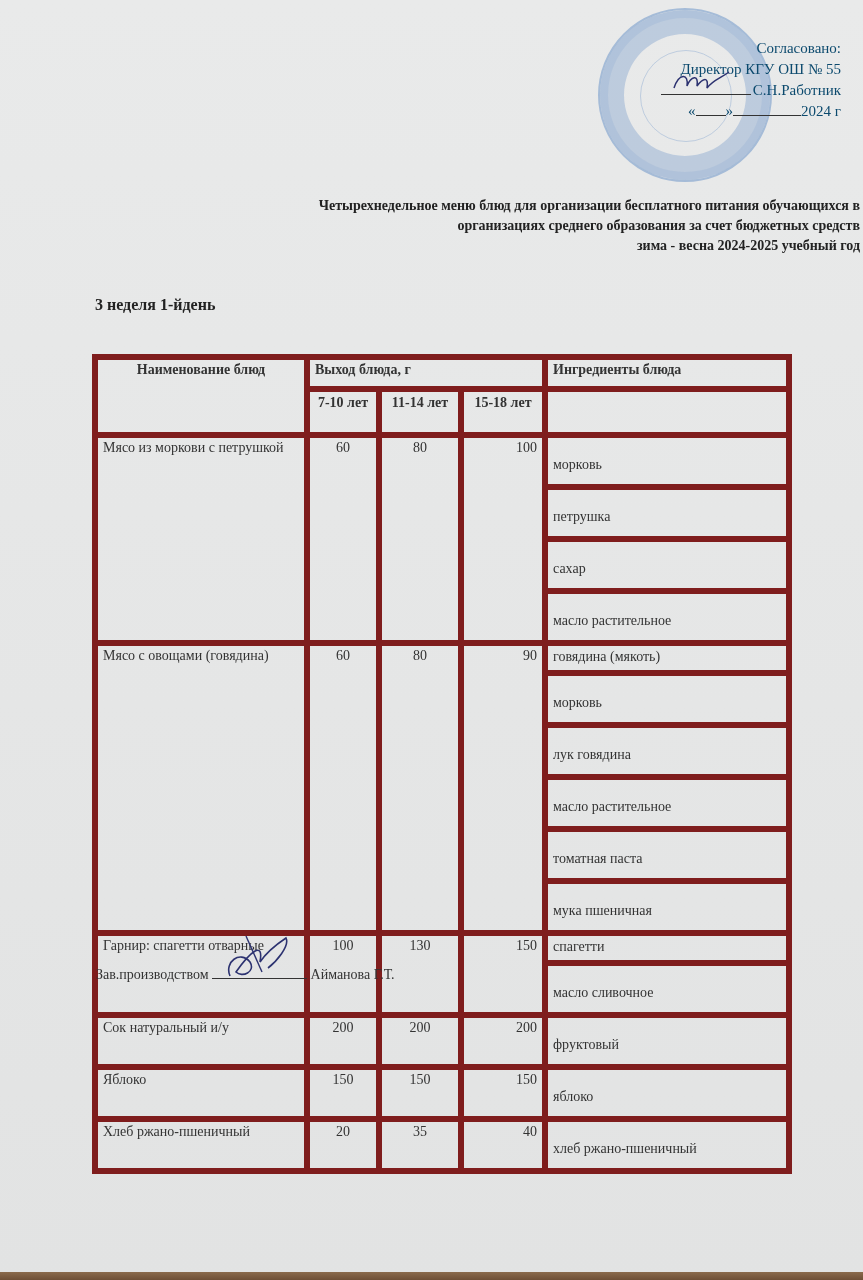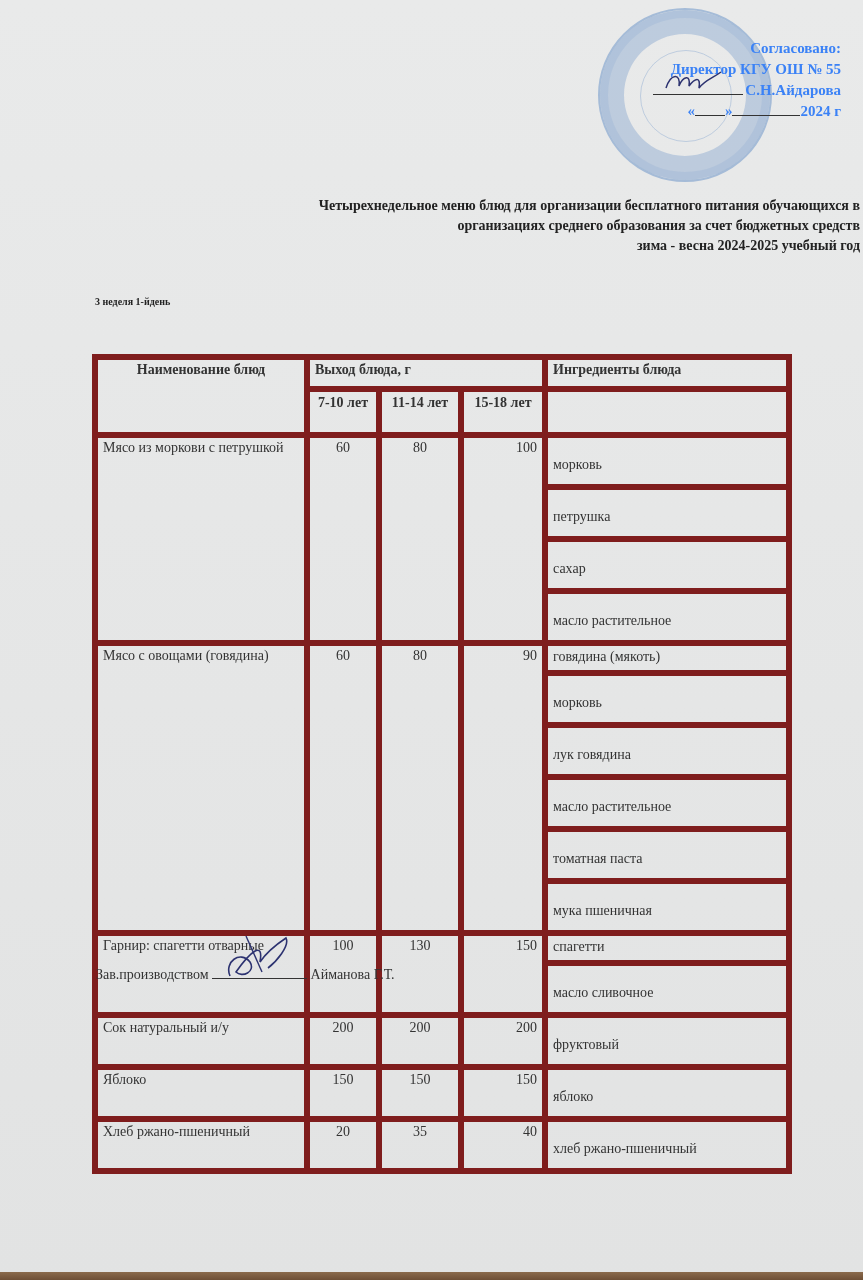--- a/index.html
+++ b/index.html
@@ -16,35 +16,35 @@
     position:absolute; left:598px; top:8px; width:170px; height:170px;
     border-radius:50%; border:2px solid rgba(110,150,200,0.55);
     box-shadow: inset 0 0 0 8px rgba(110,150,200,0.15), inset 0 0 0 22px rgba(0,0,0,0), inset 0 0 0 24px rgba(110,150,200,0.35);
   }
   .stamp-inner {
     position:absolute; left:40px; top:40px; width:90px; height:90px; border-radius:50%;
     border:1px solid rgba(110,150,200,0.35);
   }
   .approval {
     position:absolute; right:22px; top:38px; text-align:right;
-    font-size:15px; line-height:21px; color:#3b82f6;font-weight:bold;
+    font-size:15px; line-height:21px; color:#0c4a6e;
   }
   .approval div { white-space:nowrap; }
   .sign-line { display:inline-block; width:90px; border-bottom:1px solid #333; margin-right:2px; height:12px; position:relative; }
   .blank-q { display:inline-block; width:30px; border-bottom:1px solid #333; height:12px; }
   .blank-m { display:inline-block; width:68px; border-bottom:1px solid #333; height:12px; }
   .signature-approval {
     position:absolute; left:8px; top:-14px; width:70px; height:26px;
   }
   .title {
     position:absolute; left:60px; width:800px; top:196px; text-align:right;
     font-weight:bold; font-size:14px; line-height:20px; color:#222;
   }
   .week {
-    position:absolute; left:95px; top:296px; font-weight:bold; font-size:10px;
+    position:absolute; left:95px; top:296px; font-weight:bold; font-size:16px;
   }
   table {
     position:absolute; left:92px; top:354px; width:700px;
     border-collapse:collapse; font-size:14px; color:#333;
   }
   td, th { border:6px solid #7f1d1d; padding:2px 5px; vertical-align:top; font-weight:normal; }
   th { font-weight:bold; }
   .c-name { width:196px; }
   .c-a { width:56px; }
   .c-b { width:66px; }
@@ -69,21 +69,21 @@
 </div>
 
 <div class="approval">
   <div>Согласовано:</div>
   <div>Директор КГУ ОШ № 55</div>
   <div>
     <span class="sign-line">
       <svg class="signature-approval" viewBox="0 0 70 26">
         <path d="M5 20 C10 5, 20 5, 18 18 C22 8, 30 6, 28 18 C34 10, 40 8, 38 20 C44 12, 52 10, 60 4" stroke="#2c3270" stroke-width="1.5" fill="none"></path>
       </svg>
-    </span><span>С.Н.Айдарова</span>
+    </span><span>С.Н.Работник</span>
   </div>
   <div>
     <span>«</span><span class="blank-q"></span><span>»</span><span class="blank-m"></span><span>2024 г</span>
   </div>
 </div>
 
 <div class="title">
   <div>Четырехнедельное меню блюд для организации бесплатного питания обучающихся в</div>
   <div>организациях среднего образования за счет бюджетных средств</div>
   <div>зима - весна 2024-2025 учебный год</div>

